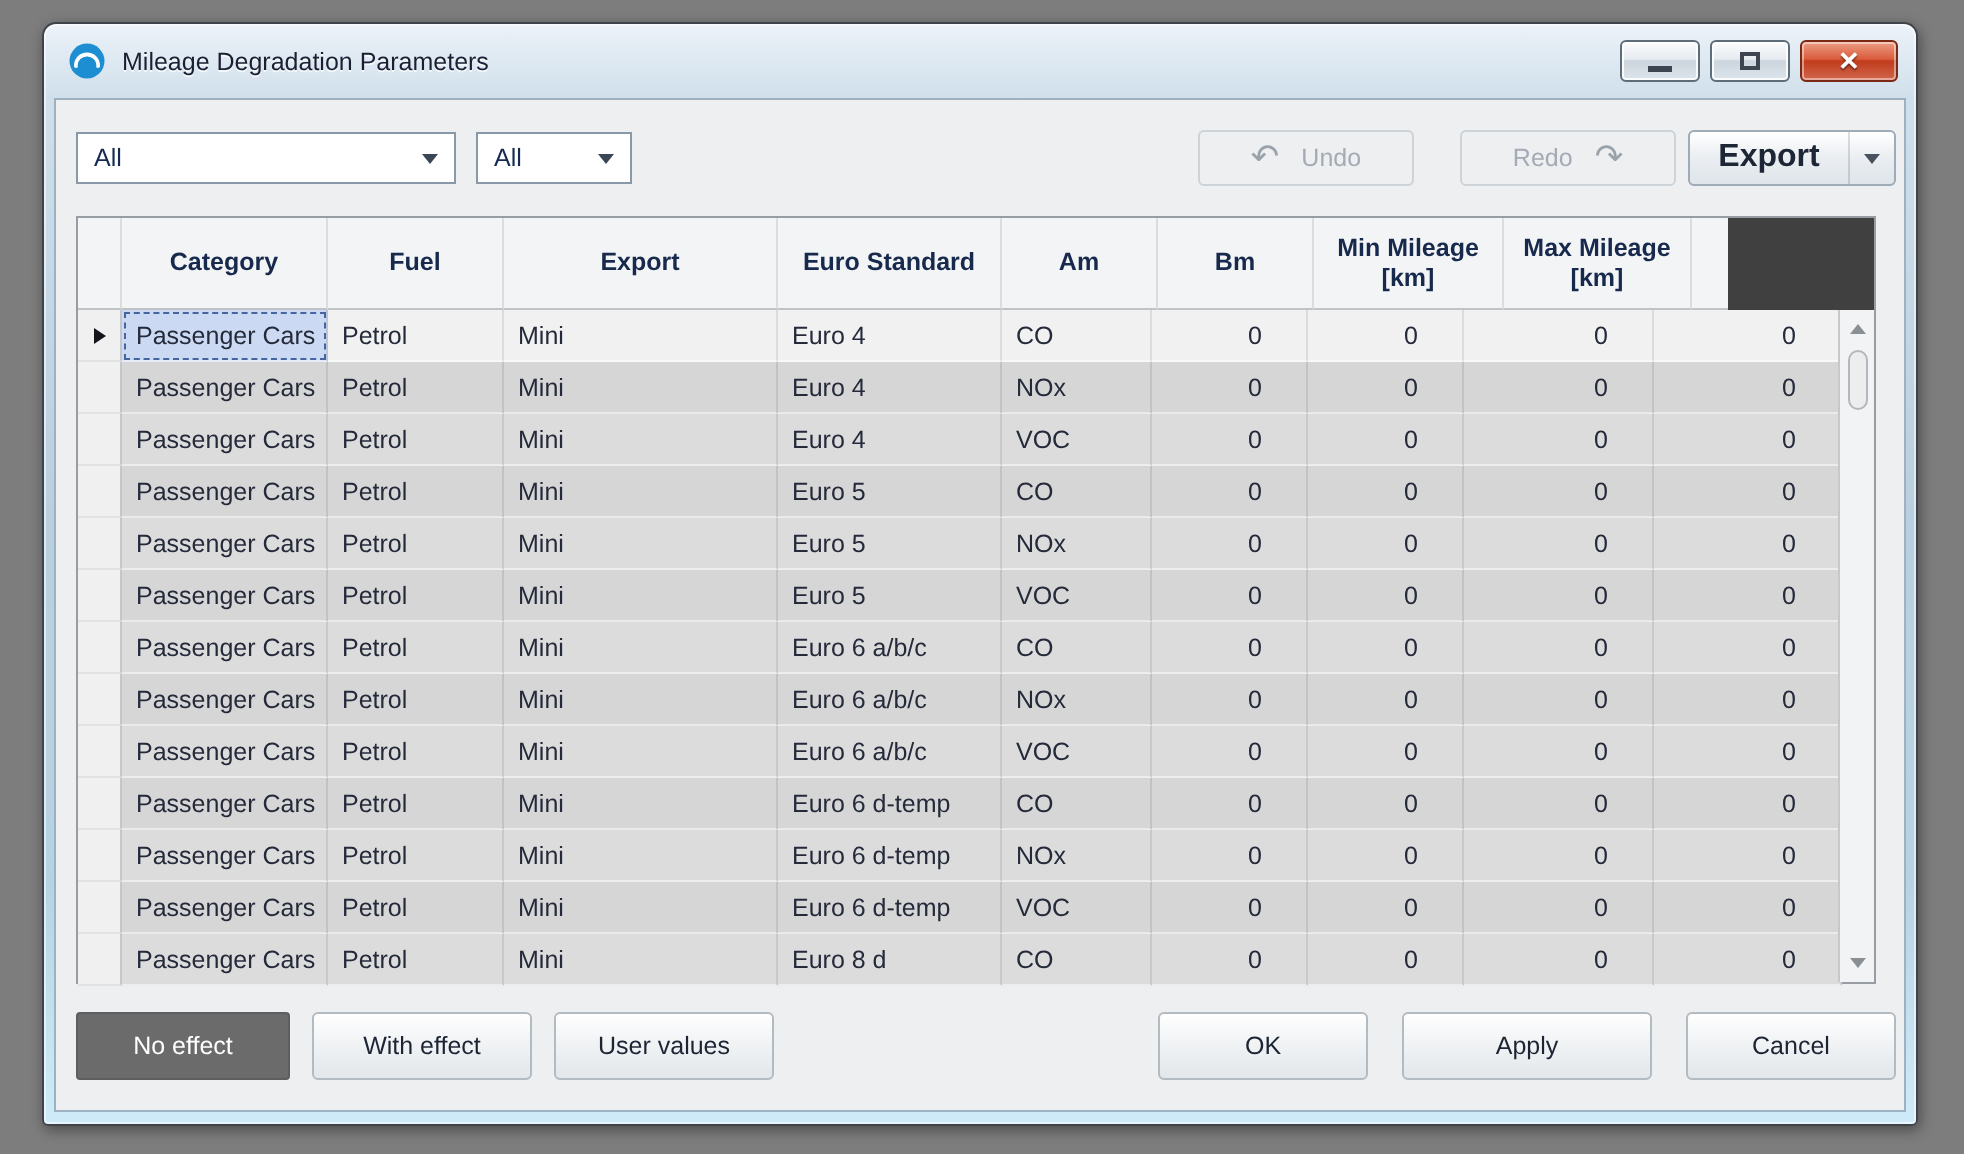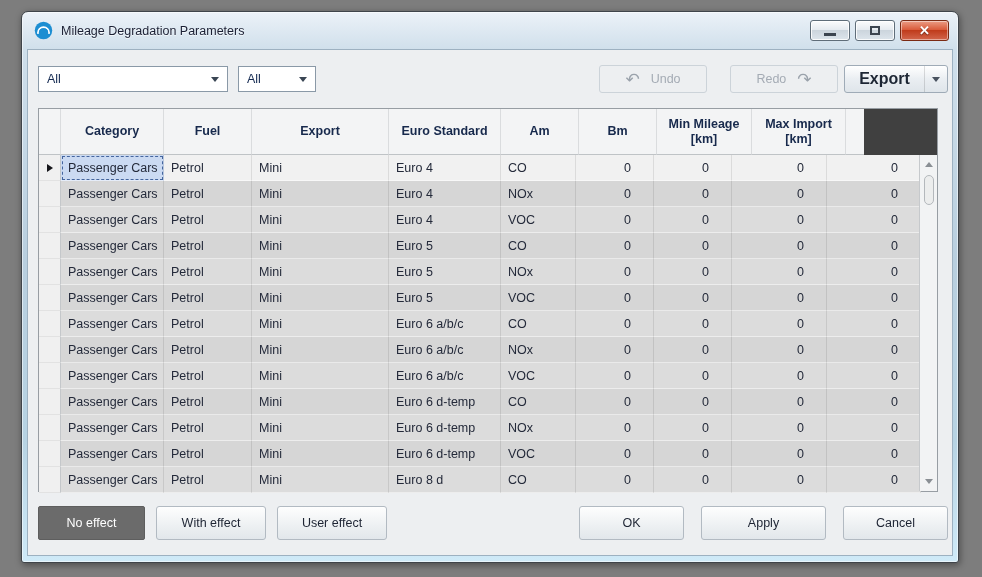--- a/index.html
+++ b/index.html
@@ -152,21 +152,21 @@
     <div class="grid">
       <div class="grid-head">
           <div class="hcell corner"></div>
           <div class="hcell" style="width: 103px;">Category</div>
           <div class="hcell" style="width: 88px;">Fuel</div>
           <div class="hcell" style="width: 137px;">Export</div>
           <div class="hcell" style="width: 112px;">Euro Standard</div>
           <div class="hcell" style="width: 78px;">Am</div>
           <div class="hcell" style="width: 78px;">Bm</div>
           <div class="hcell" style="width: 95px;">Min Mileage [km]</div>
-          <div class="hcell" style="width: 94px;">Max Import [km]</div>
+          <div class="hcell" style="width: 94px;">Max Mileage [km]</div>
           <div class="hcell filler"></div>
         </div>
       <div class="grid-body">
           <div class="grow">
             <div class="rh">
               <span class="cur-tri"></span>
             </div>
             <div class="cell sel" style="width: 103px; background: rgb(203, 218, 242);">Passenger Cars</div>
             <div class="cell" style="width: 88px; background: rgb(241, 241, 241);">Petrol</div>
             <div class="cell" style="width: 137px; background: rgb(241, 241, 241);">Mini</div>
@@ -325,19 +325,19 @@
       <div class="vscroll">
         <span class="sb-up"></span>
         <span class="sb-thumb"></span>
         <span class="sb-down"></span>
       </div>
     </div>
 
     <div class="footer">
       <div class="fbtn btn-no-effect">No effect</div>
       <div class="fbtn btn-with-effect">With effect</div>
-      <div class="fbtn btn-user-values">User effect</div>
+      <div class="fbtn btn-user-values">User values</div>
       <div class="fbtn btn-ok">OK</div>
       <div class="fbtn btn-apply">Apply</div>
       <div class="fbtn btn-cancel">Cancel</div>
     </div>
   </div>
 </div>
 
 </body></html>

